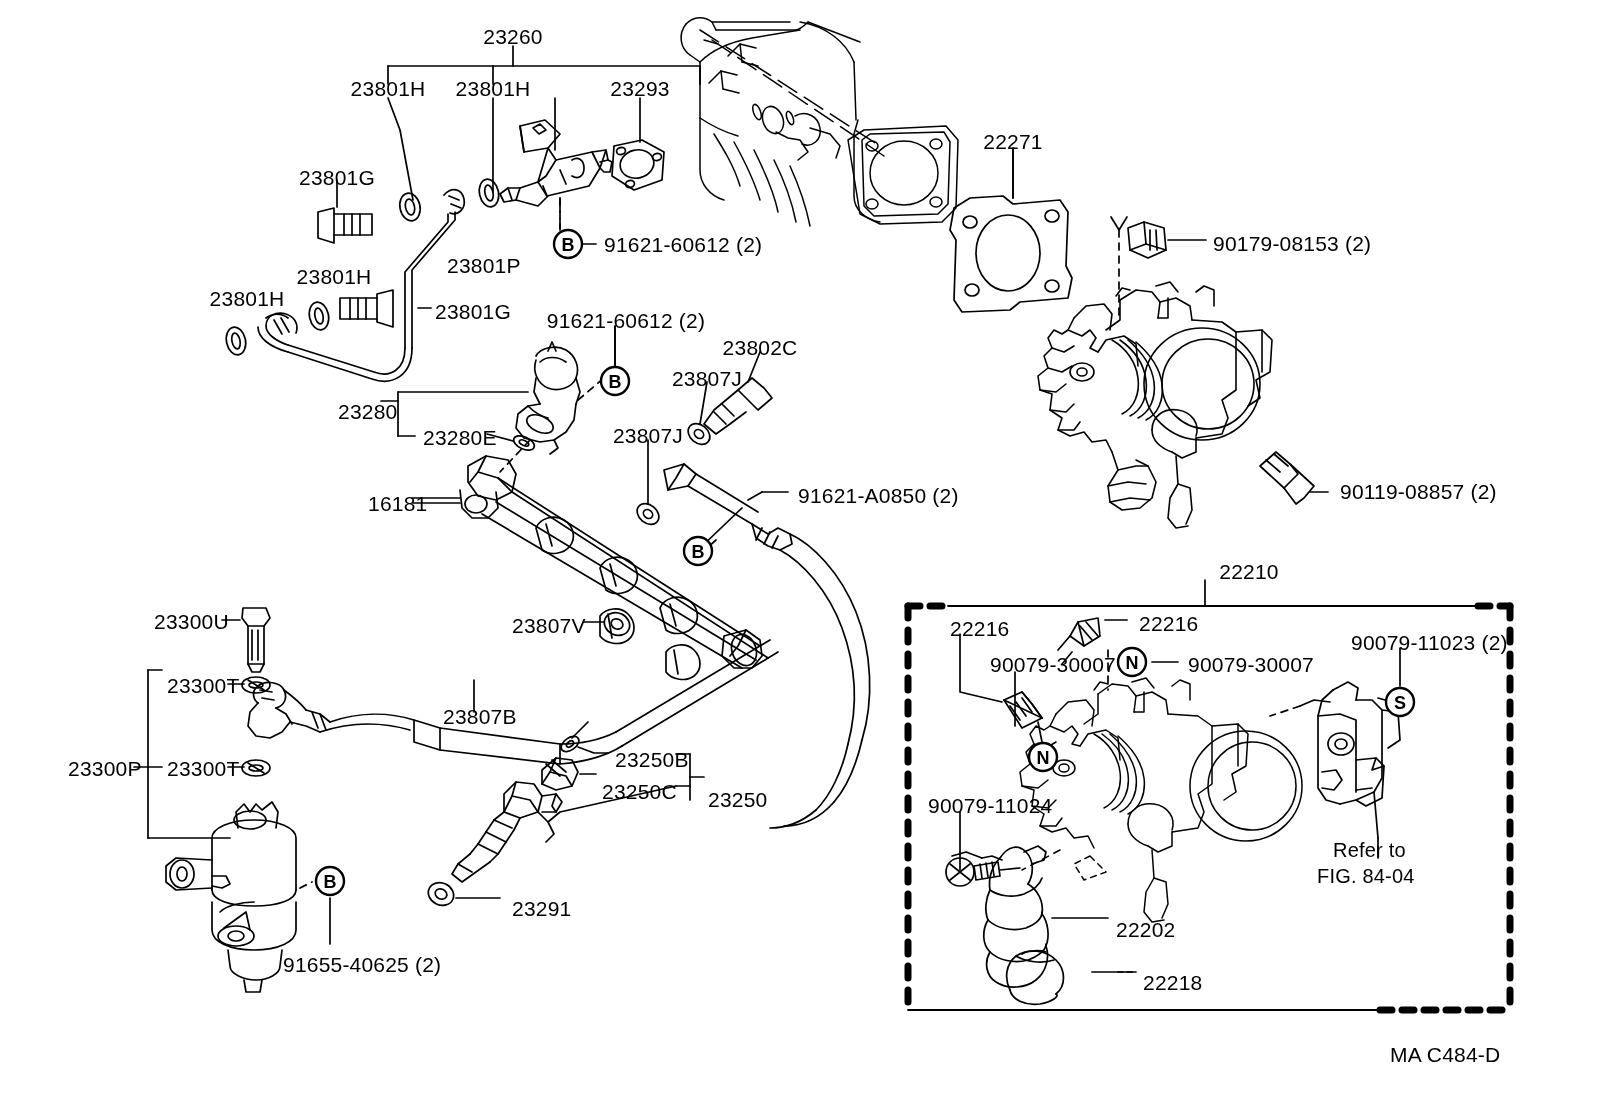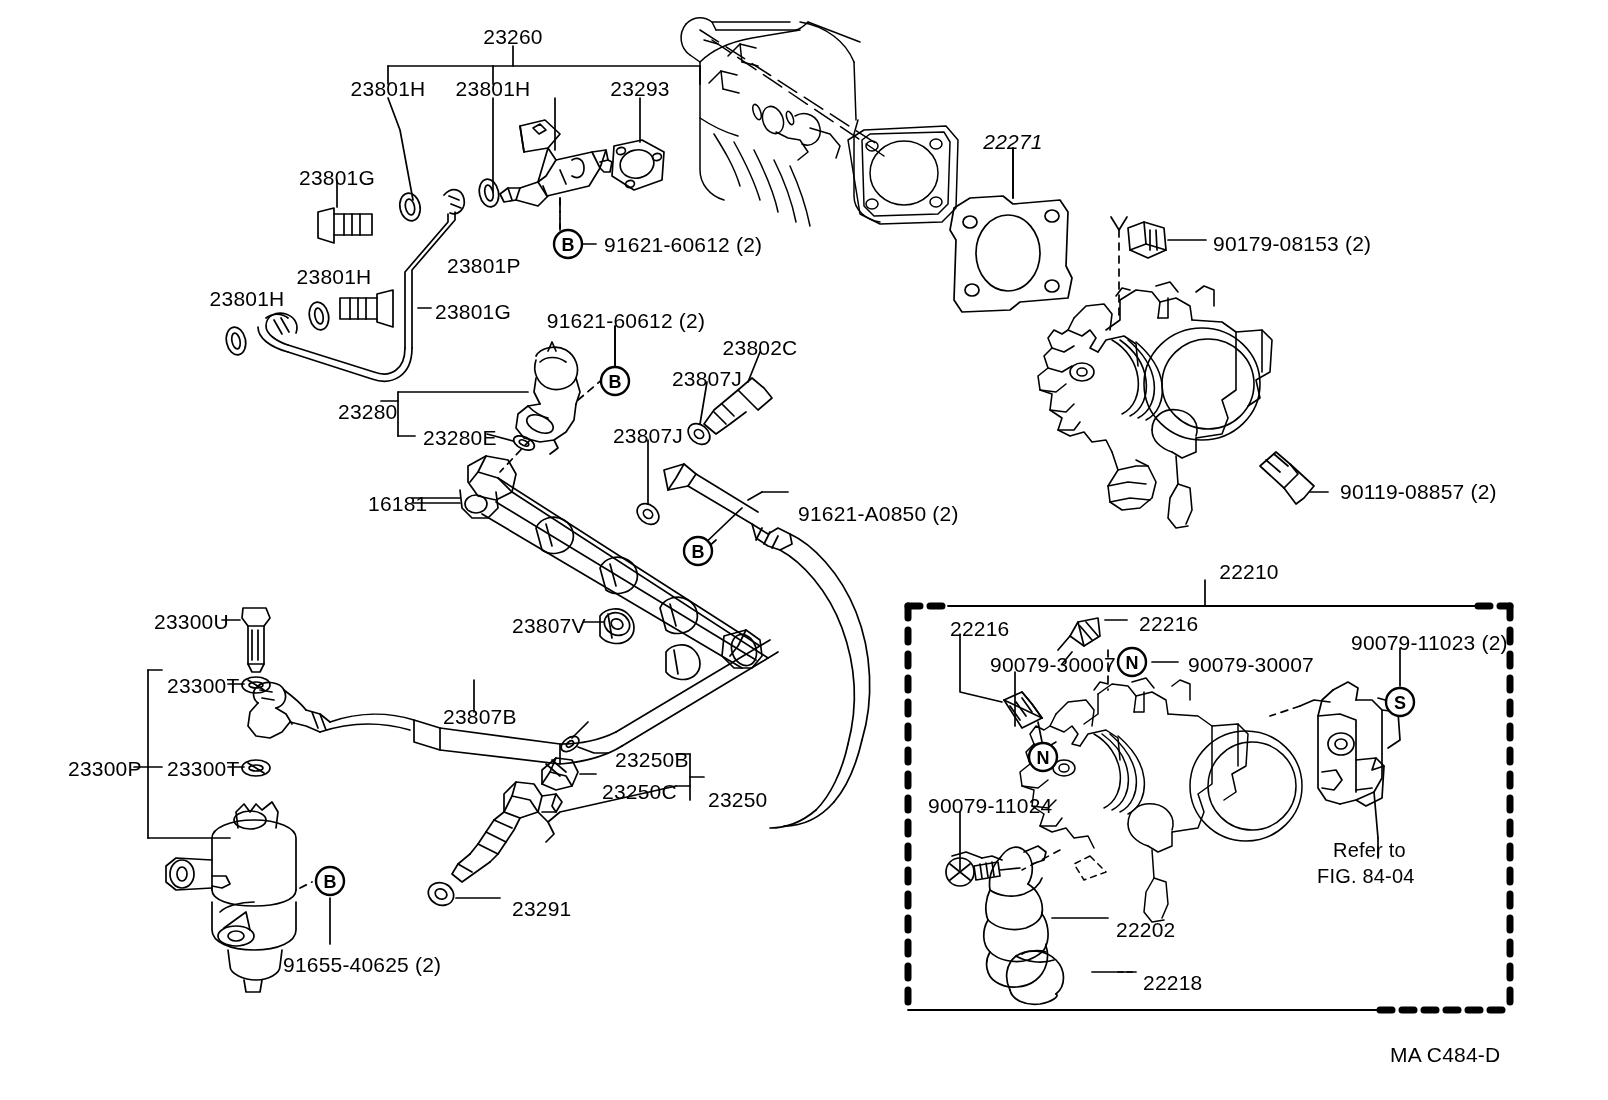--- a/index.html
+++ b/index.html
@@ -591,37 +591,37 @@
       <text x="1132" y="669">N</text>
       <text x="1400" y="709">S</text>
     </g>
   </svg>
 
   <div id="labels">
       <div class="lbl ctr" style="left: 513px; top: 26px;">23260</div>
       <div class="lbl ctr" style="left: 388px; top: 78px;">23801H</div>
       <div class="lbl ctr" style="left: 493px; top: 78px;">23801H</div>
       <div class="lbl ctr" style="left: 640px; top: 78px;">23293</div>
-      <div class="lbl ctr" style="left: 1013px; top: 131px; font-style: italic;">22271</div>
+      <div class="lbl ctr" style="left: 1013px; top: 131px;">22271</div>
       <div class="lbl ctr" style="left: 337px; top: 167px;">23801G</div>
       <div class="lbl" style="left: 1213px; top: 233px;">90179-08153 (2)</div>
       <div class="lbl" style="left: 604px; top: 234px;">91621-60612 (2)</div>
       <div class="lbl ctr" style="left: 334px; top: 266px;">23801H</div>
       <div class="lbl" style="left: 447px; top: 255px;">23801P</div>
       <div class="lbl ctr" style="left: 247px; top: 288px;">23801H</div>
       <div class="lbl" style="left: 435px; top: 301px;">23801G</div>
       <div class="lbl ctr" style="left: 626px; top: 310px;">91621-60612 (2)</div>
       <div class="lbl ctr" style="left: 760px; top: 337px;">23802C</div>
       <div class="lbl ctr" style="left: 707px; top: 368px;">23807J</div>
       <div class="lbl" style="left: 338px; top: 401px;">23280</div>
       <div class="lbl ctr" style="left: 648px; top: 425px;">23807J</div>
       <div class="lbl" style="left: 423px; top: 427px;">23280E</div>
       <div class="lbl" style="left: 1340px; top: 481px;">90119-08857 (2)</div>
       <div class="lbl" style="left: 368px; top: 493px;">16181</div>
-      <div class="lbl" style="left: 798px; top: 503px; text-align: right;">91621-A0850 (2)</div>
+      <div class="lbl" style="left: 798px; top: 485px; text-align: right;">91621-A0850 (2)</div>
       <div class="lbl ctr" style="left: 1205px; top: 561px; margin-left: 44px;">22210</div>
       <div class="lbl" style="left: 154px; top: 611px;">23300U</div>
       <div class="lbl" style="left: 512px; top: 615px;">23807V</div>
       <div class="lbl" style="left: 950px; top: 618px;">22216</div>
       <div class="lbl" style="left: 1139px; top: 613px;">22216</div>
       <div class="lbl" style="left: 1351px; top: 632px;">90079-11023 (2)</div>
       <div class="lbl" style="left: 990px; top: 654px;">90079-30007</div>
       <div class="lbl" style="left: 1188px; top: 654px;">90079-30007</div>
       <div class="lbl" style="left: 167px; top: 675px;">23300T</div>
       <div class="lbl" style="left: 443px; top: 665px; margin-top: 41px;">23807B</div>

